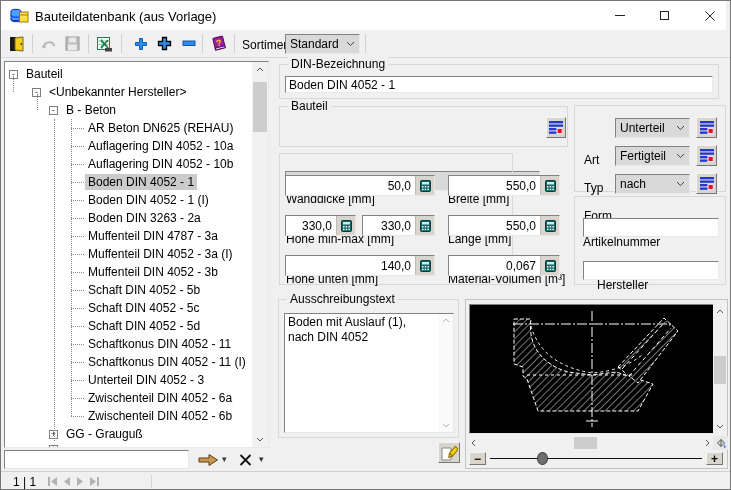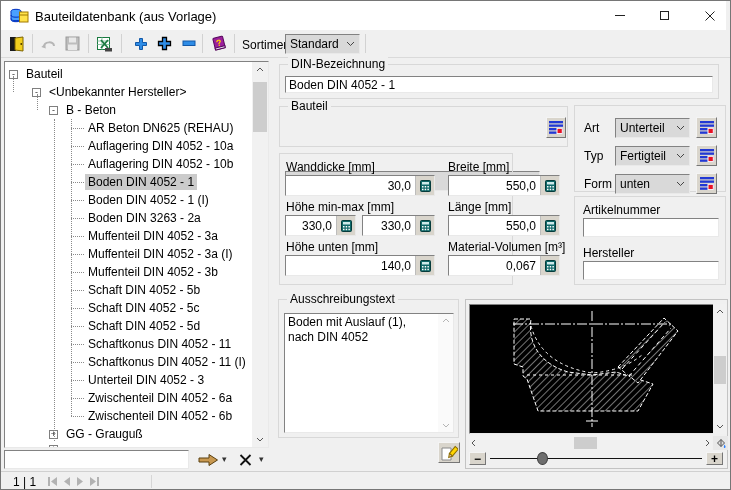--- a/index.html
+++ b/index.html
@@ -22,21 +22,21 @@
   .combo{border:1px solid;border-color:#828282 #e9e9e9 #e9e9e9 #828282;background:#d9d9d9;
          display:flex;align-items:center;padding:0 4px;}
   .combo .cval{flex:1;white-space:nowrap;overflow:hidden;}
   .group{position:absolute;border:1px solid #d8d8d8;}
   .glabel{position:absolute;top:-8px;left:8px;background:#f0f0f0;padding:0 3px;white-space:nowrap;}
   .numfield{position:absolute;border:1px solid;border-color:#828282 #e9e9e9 #e9e9e9 #828282;background:#fff;display:flex;align-items:center;}
   .numval{flex:1;text-align:right;padding-right:4px;}
   .calcbtn{width:19px;height:100%;display:flex;align-items:center;justify-content:center;
            border-left:1px solid #bdbdbd;background:#d9d5cc;}
   .listbtn{position:absolute;display:flex;align-items:center;justify-content:center;}
-  .flabel{position:absolute;white-space:nowrap;}
+  .flabel{position:absolute;white-space:nowrap;margin-top:32px;}
   
   .tree{position:absolute;left:3px;top:60px;width:265px;height:387px;background:#fff;overflow:hidden;
         border:1px solid;border-color:#828282 #e9e9e9 #e9e9e9 #828282;}
   .titem{position:absolute;height:18px;display:flex;align-items:center;white-space:nowrap;}
   .lvl0{left:4px;} .lvl1{left:27px;} .lvl2{left:44px;} .lvl3{left:66px;}
   .expbox{width:9px;height:9px;border:1px solid #7f7f7f;background:#fff;font-size:9px;line-height:7px;
           text-align:center;margin-right:5px;flex:none;color:#333;}
   .conn{width:13px;border-top:1px dotted #8a8a8a;margin-right:1px;flex:none;}
   .tlabel{padding:1px 3px;}
   .sel .tlabel{background:#cbcbcb;}
@@ -181,21 +181,21 @@
         <div class="titem lvl3" style="top: 129px;">
           <span class="conn"></span>
           <span class="tlabel">Boden DIN 4052 - 1 (I)</span>
         </div>
         <div class="titem lvl3" style="top: 147px;">
           <span class="conn"></span>
           <span class="tlabel">Boden DIN 3263 - 2a</span>
         </div>
         <div class="titem lvl3" style="top: 165px;">
           <span class="conn"></span>
-          <span class="tlabel">Muffenteil DIN 4052 - 3a</span>
+          <span class="tlabel">Muffenteil DIN 4787 - 3a</span>
         </div>
         <div class="titem lvl3" style="top: 183px;">
           <span class="conn"></span>
           <span class="tlabel">Muffenteil DIN 4052 - 3a (I)</span>
         </div>
         <div class="titem lvl3" style="top: 201px;">
           <span class="conn"></span>
           <span class="tlabel">Muffenteil DIN 4052 - 3b</span>
         </div>
         <div class="titem lvl3" style="top: 219px;">
@@ -321,21 +321,21 @@
           </g>
         <rect x="8" y="7.3" width="5.3" height="5.3" fill="#e81123" stroke="#fff"></rect>
       </svg>
     </div>
   </div>
 
   <div class="group" style="left:278px;top:152px;width:234px;height:132px;">
     <span class="flabel" style="left:6px;top:6px;">Wanddicke [mm]</span>
     <span class="flabel" style="left:168px;top:6px;">Breite [mm]</span>
     <div class="numfield" style="left:5px;top:21px;width:150px;height:21px;">
-      <span class="numval">30,0</span>
+      <span class="numval">50,0</span>
       <span class="calcbtn">
         <svg width="11" height="12">
             <rect x="0.5" y="0.5" width="10" height="11" rx="1" fill="#0f6868" stroke="#063c3c"></rect>
             <rect x="2" y="2" width="7" height="2.5" fill="#cfeaea"></rect>
             <g fill="#fff">
               <rect x="2" y="6" width="1.5" height="1.5"></rect>
               <rect x="4.7" y="6" width="1.5" height="1.5"></rect>
               <rect x="7.4" y="6" width="1.5" height="1.5"></rect>
               <rect x="2" y="8.7" width="1.5" height="1.5"></rect>
               <rect x="4.7" y="8.7" width="1.5" height="1.5"></rect>
@@ -484,42 +484,42 @@
             <rect x="0" y="0" width="14" height="2.3"></rect>
             <rect x="0" y="3.5" width="14" height="2.3"></rect>
             <rect x="0" y="7" width="14" height="2.3"></rect>
             <rect x="0" y="10.5" width="14" height="2.3"></rect>
           </g>
           <rect x="8" y="7.3" width="5.3" height="5.3" fill="#e81123" stroke="#fff"></rect>
         </svg>
     </div>
     <span class="flabel" style="left:9px;top:71px;">Form</span>
     <div class="combo abs" style="left:40px;top:68px;width:75px;height:20px;">
-      <span class="cval">unten</span>
+      <span class="cval">nach</span>
       <svg class="chev" width="9" height="6">
           <polyline points="1,1 4.5,4.5 8,1" fill="none" stroke="#444"></polyline>
         </svg>
     </div>
     <div class="listbtn outset" style="left:121px;top:67px;width:21px;height:21px;">
       <svg width="14" height="13">
           <g fill="#2238d4">
             <rect x="0" y="0" width="14" height="2.3"></rect>
             <rect x="0" y="3.5" width="14" height="2.3"></rect>
             <rect x="0" y="7" width="14" height="2.3"></rect>
             <rect x="0" y="10.5" width="14" height="2.3"></rect>
           </g>
           <rect x="8" y="7.3" width="5.3" height="5.3" fill="#e81123" stroke="#fff"></rect>
         </svg>
     </div>
   </div>
 
   <div class="group" style="left:573px;top:195px;width:152px;height:89px;">
     <span class="flabel" style="left:8px;top:6px;">Artikelnummer</span>
     <input class="inset abs" style="left: 8px; top: 21px; width: 136px; height: 19px; padding: 0px 3px; font: 12px &quot;Liberation Sans&quot;, sans-serif;" value="">
-    <span class="flabel" style="left:8px;top:49px;">Hersteller</span>
+    <span class="flabel" style="left:22px;top:49px;">Hersteller</span>
     <input class="inset abs" style="left: 8px; top: 64px; width: 136px; height: 19px; padding: 0px 3px; font: 12px &quot;Liberation Sans&quot;, sans-serif;" value="">
   </div>
 
   <div class="group" style="left:277px;top:298px;width:181px;height:139px;">
     <span class="glabel">Ausschreibungstext</span>
     <div class="inset abs" style="left:5px;top:13px;width:170px;height:120px;display:flex;">
       <div style="flex:1;padding:1px 3px;line-height:1.25;">Boden mit Auslauf (1), nach DIN 4052</div>
       <div style="width:15px;position:relative;background:#fafafa;">
         <div class="sarrow" style="height:13px;">
           <svg class="chev" width="8" height="5">

